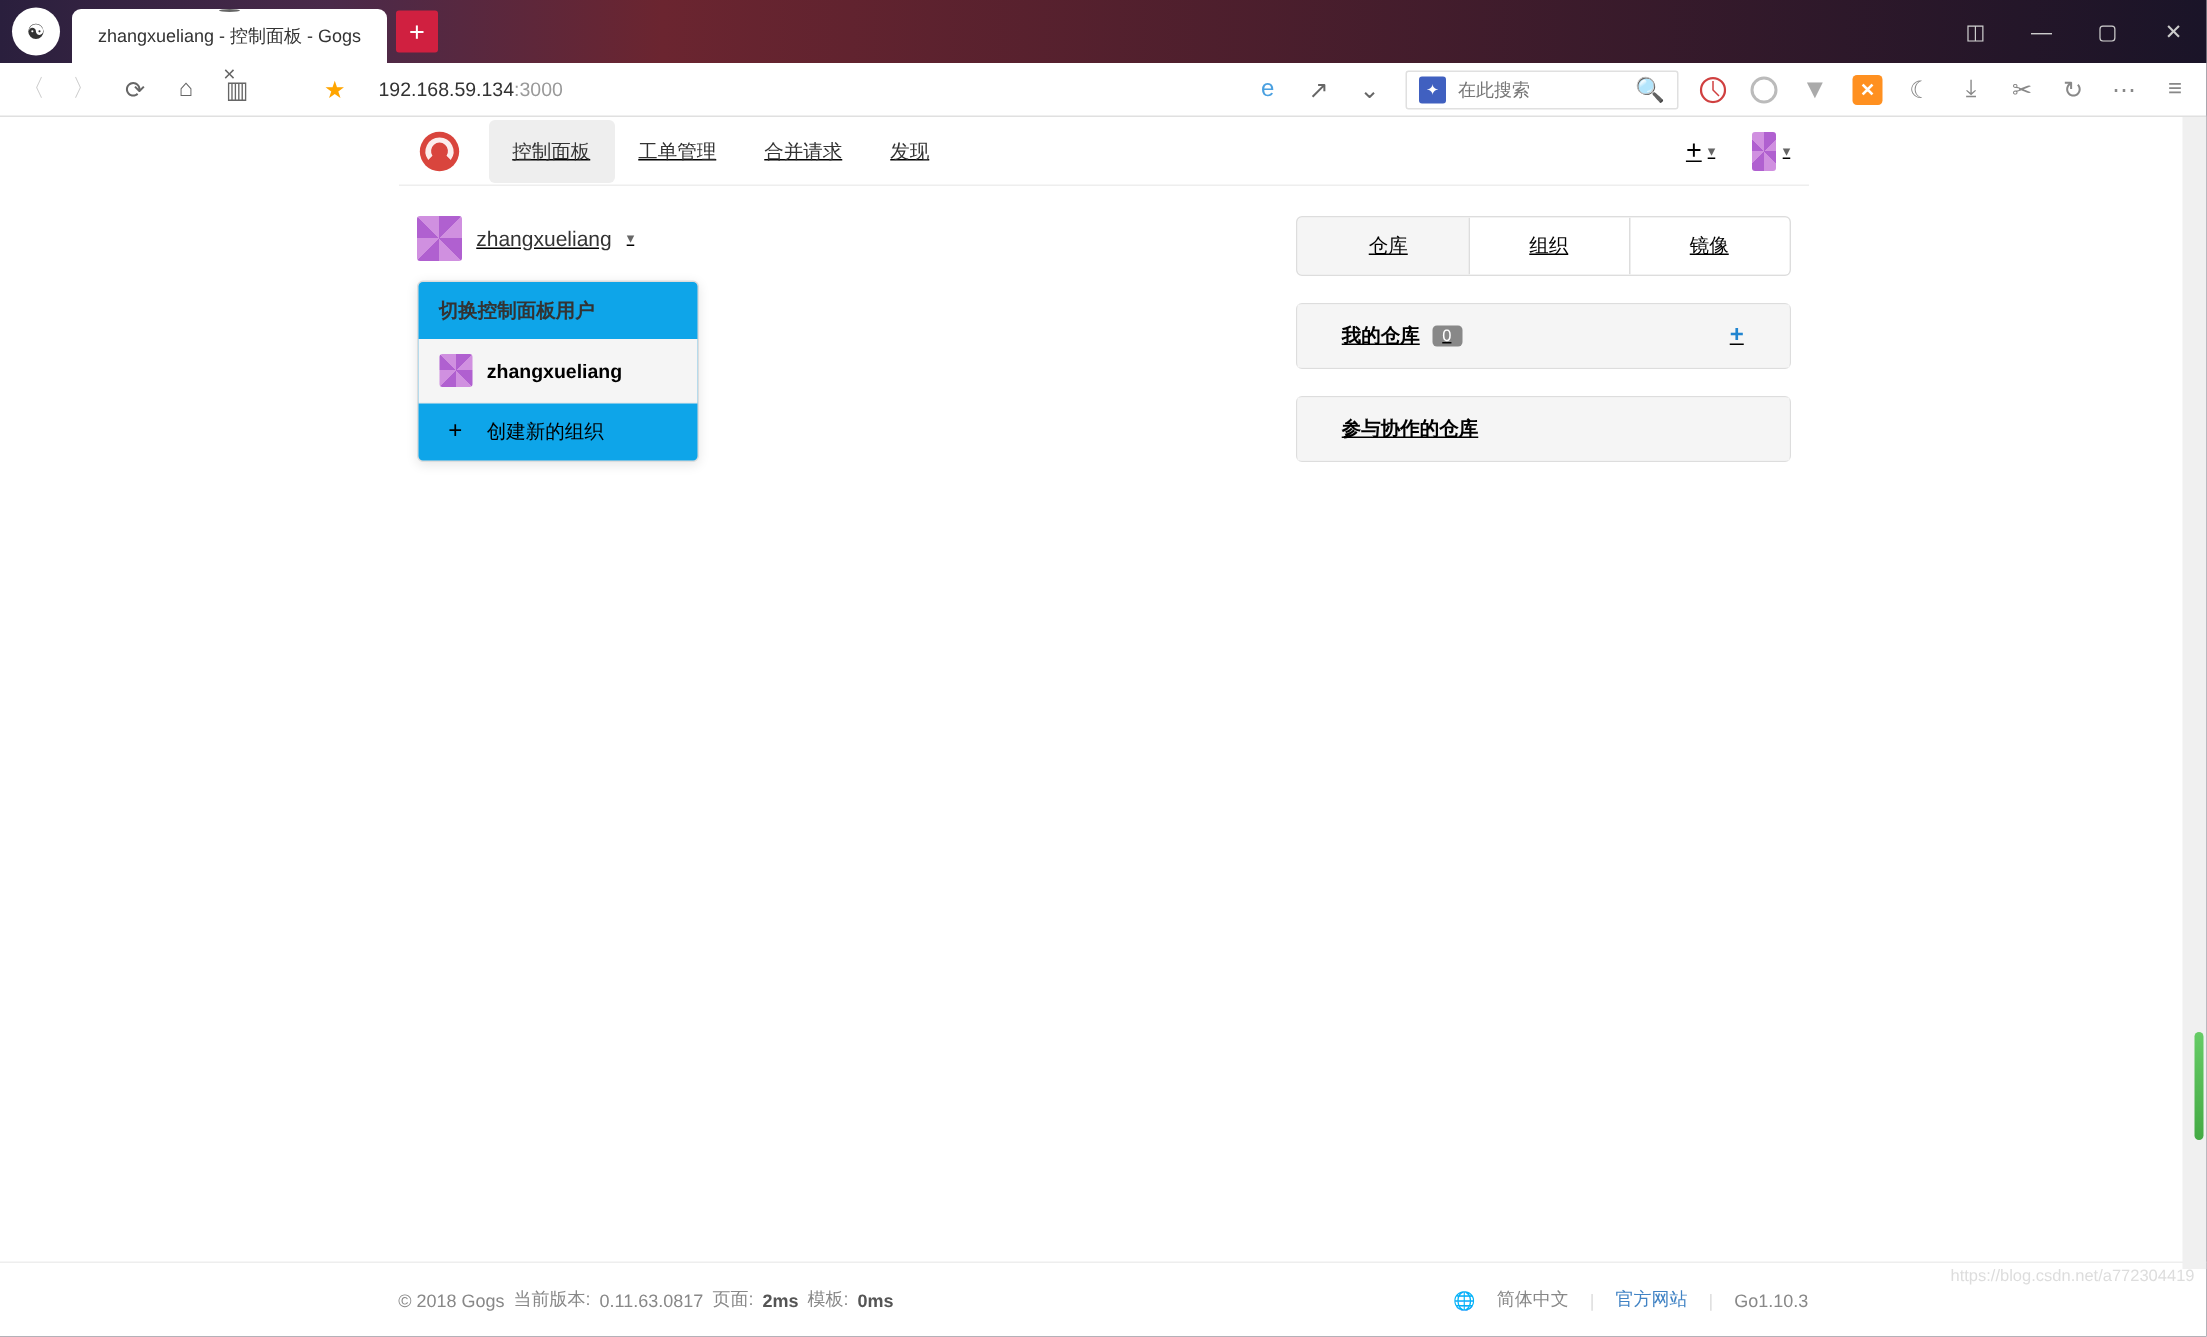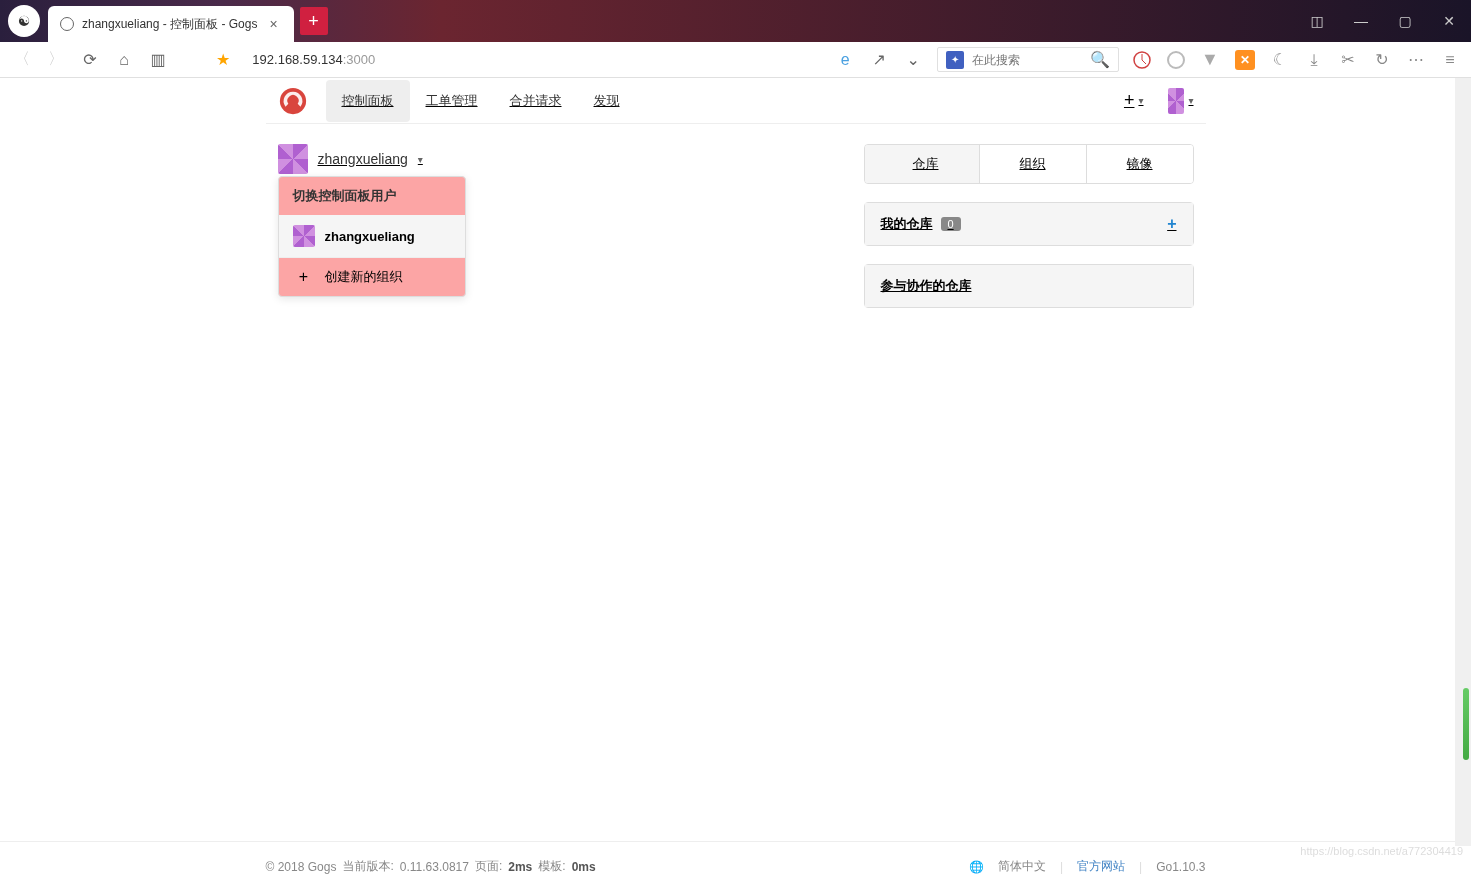--- a/index.html
+++ b/index.html
@@ -1,21 +1,21 @@
 <!DOCTYPE html>
 <html><head>
 <meta charset="utf-8">
 <style>
 * { margin: 0; padding: 0; box-sizing: border-box; font-family: -apple-system, BlinkMacSystemFont, "Segoe UI", Arial, sans-serif; }
 body { background: #1a1428; width: 1471px; height: 891px; overflow: hidden; position: relative; }
 
 
 .titlebar { height: 42px; background: linear-gradient(90deg, #2a1f3d 0%, #4a2a4a 15%, #6b2530 30%, #1a1428 100%); display: flex; align-items: stretch; position: relative; }
 .titlebar-favicon { width: 32px; height: 32px; margin: 5px 8px; background: #fff; border-radius: 50%; display: flex; align-items: center; justify-content: center; font-size: 14px; color: #333; }
-.tab { background: #fff; height: 36px; margin-top: 6px; padding: 0 12px; display: flex; align-items: center; gap: 8px; border-radius: 6px 6px 0 0; min-width: 210px; }
+.tab { background: #fff; height: 36px; margin-top: 6px; padding: 0 12px; display: flex; align-items: center; gap: 8px; border-radius: 6px 6px 0 0; min-width: 210px; flex-direction: column; }
 .tab-globe { width: 14px; height: 14px; border: 1px solid #666; border-radius: 50%; position: relative; }
 .tab-title { font-size: 12px; color: #333; flex: 1; }
 .tab-close { font-size: 14px; color: #666; cursor: pointer; padding: 0 4px; }
 .newtab { width: 28px; height: 28px; background: #d02040; margin: 7px 6px; display: flex; align-items: center; justify-content: center; color: #fff; font-size: 18px; border-radius: 2px; }
 .win-controls { margin-left: auto; display: flex; }
 .win-btn { width: 44px; height: 42px; display: flex; align-items: center; justify-content: center; color: #ccc; font-size: 14px; }
 
 
 .toolbar { height: 36px; background: #fff; border-bottom: 1px solid #e0e0e0; display: flex; align-items: center; padding: 0 12px; gap: 14px; }
 .tb-btn { width: 20px; height: 20px; display: flex; align-items: center; justify-content: center; color: #666; }
@@ -44,35 +44,35 @@
 .nav-avatar { width: 26px; height: 26px; margin-left: 12px; display: flex; align-items: center; gap: 4px; }
 .avatar-img { width: 26px; height: 26px; background: repeating-conic-gradient(#b060d0 0deg 45deg, #d090e0 45deg 90deg); border-radius: 2px; }
 
 .content { max-width: 940px; margin: 0 auto; padding: 20px 12px; display: flex; gap: 20px; align-items: flex-start; }
 .left-col { flex: 1; position: relative; }
 .user-selector { display: flex; align-items: center; gap: 10px; cursor: pointer; }
 .user-selector .avatar-img { width: 30px; height: 30px; }
 .user-name { font-size: 14px; color: #333; }
 .caret { font-size: 10px; color: #666; }
 
-.dropdown { position: absolute; top: 32px; left: 0; background: #fca5a5; border: 1px solid #ddd; border-radius: 4px; box-shadow: 0 2px 8px rgba(0,0,0,0.1); width: 188px; z-index: 10; }
+.dropdown { position: absolute; top: 43px; left: 0; background: #0ea5e9; border: 1px solid #ddd; border-radius: 4px; box-shadow: 0 2px 8px rgba(0,0,0,0.1); width: 188px; z-index: 10; }
 .dropdown-header { padding: 10px 14px; font-size: 13px; font-weight: bold; color: #333; }
 .dropdown-item { padding: 10px 14px; display: flex; align-items: center; gap: 10px; font-size: 13px; cursor: pointer; }
 .dropdown-item.active { background: #f5f5f5; font-weight: bold; }
 .dropdown-item .avatar-img { width: 22px; height: 22px; }
 .dropdown-item.create { border-top: 1px solid #eee; }
 .plus-small { font-size: 16px; width: 22px; text-align: center; }
 
 .right-col { width: 330px; }
 .tabs { display: flex; border: 1px solid #ddd; border-radius: 4px; overflow: hidden; }
 .tab-btn { flex: 1; padding: 10px; text-align: center; font-size: 13px; cursor: pointer; background: #fff; }
 .tab-btn.active { background: #f5f5f5; padding-left: 18px; }
 .tab-btn + .tab-btn { border-left: 1px solid #ddd; }
 .panel { border: 1px solid #ddd; border-radius: 4px; margin-top: 18px; }
-.panel-header { padding: 12px 16px; background: #f5f5f5; display: flex; align-items: center; gap: 8px; font-size: 13px; font-weight: bold; }
+.panel-header { padding: 12px 30px; background: #f5f5f5; display: flex; align-items: center; gap: 8px; font-size: 13px; font-weight: bold; }
 .badge { background: #888; color: #fff; padding: 1px 7px; border-radius: 3px; font-size: 11px; font-weight: normal; }
 .panel-plus { margin-left: auto; color: #2185d0; font-size: 16px; font-weight: bold; cursor: pointer; }
 
 .footer { position: absolute; bottom: 0; left: 0; right: 0; padding: 16px; border-top: 1px solid #eee; background: #fff; }
 .footer-inner { max-width: 940px; margin: 0 auto; display: flex; align-items: center; font-size: 12px; color: #888; gap: 6px; }
 .footer-inner b { color: #555; }
 .footer-right { margin-left: auto; display: flex; align-items: center; gap: 14px; }
 .footer-link { color: #4183c4; }
 .divider { color: #ddd; }
 

